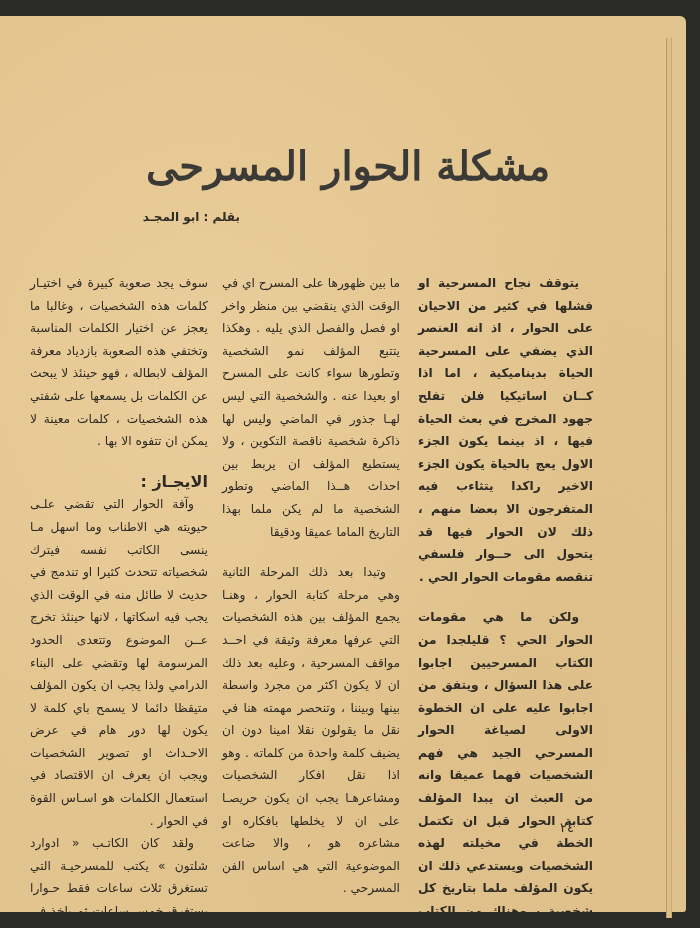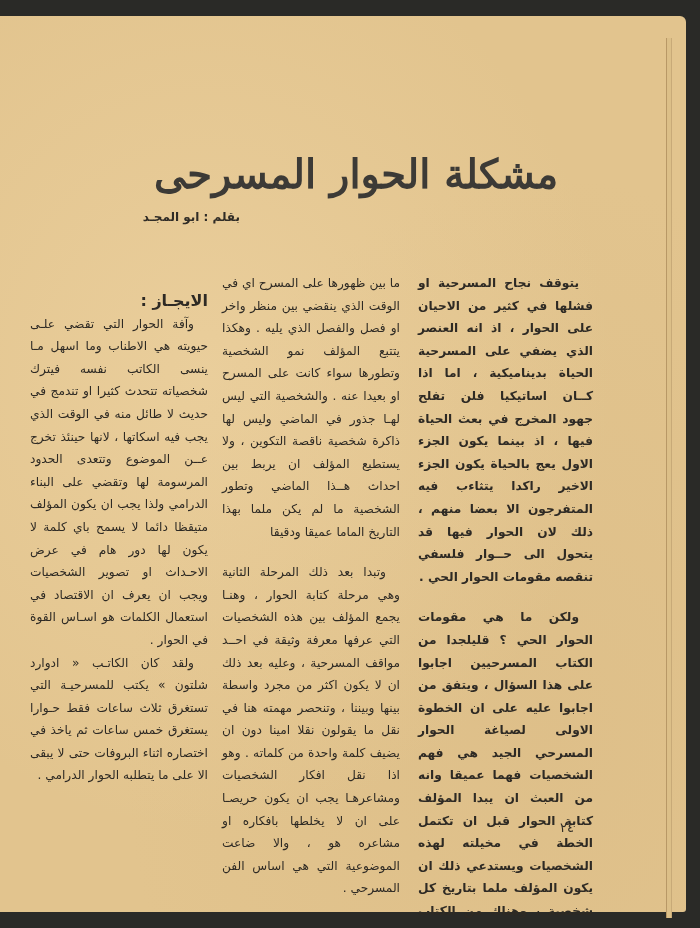--- a/index.html
+++ b/index.html
@@ -86,39 +86,40 @@
       font-weight: normal;
       color: #2e2a24;
     }
   </style>
 </head>
 <body>
 
 <div class="page">
   <div class="page-edge"></div>
 
-  <h1 class="title" style="margin:16px">مشكلة الحوار المسرحى</h1>
+  <h1 class="title" style="margin:8px">مشكلة الحوار المسرحى</h1>
 
   <div class="byline">بقلم : ابو المجـد</div>
 
   <div class="col col-right">
     <p>يتوقف نجاح المسرحية او فشلها في كثير من الاحيان على الحوار ، اذ انه العنصر الذي يضفي على المسرحية الحياة بديناميكية ، اما اذا كــان اساتيكيا فلن تفلح جهود المخرج في بعث الحياة فيها ، اذ بينما يكون الجزء الاول يعج بالحياة يكون الجزء الاخير راكدا يتثاءب فيه المتفرجون الا بعضا منهم ، ذلك لان الحوار فيها قد يتحول الى حــوار فلسفي تنقصه مقومات الحوار الحي .</p>
     <div class="gap"></div>
     <p>ولكن ما هي مقومات الحوار الحي ؟ قليلجدا من الكتاب المسرحيين اجابوا على هذا السؤال ، ويتفق من اجابوا عليه على ان الخطوة الاولى لصياغة الحوار المسرحي الجيد هي فهم الشخصيات فهما عميقا وانه من العبث ان يبدا المؤلف كتابة الحوار قبل ان تكتمل الخطة في مخيلته لهذه الشخصيات ويستدعي ذلك ان يكون المؤلف ملما بتاريخ كل شخصية ، وهناك من الكتاب المسرحيين من لا يبداون في كتابة الحوار الا بعد ان يعد تاريخا لكل شخصية منذ الطفولة حتى الوقت الذ يتظهر فيه الشخصية على خشبة المسرح . وكثيرا ما توحي كتابة هذا التاريخ للمؤلف بمواقف هامة ، ويحتوي هذا التاريخ ايضا على ما تقوم به الشخصية في فترات</p>
   </div>
 
   <div class="col col-mid">
     <p style="text-indent:0">ما بين ظهورها على المسرح اي في الوقت الذي ينقضي بين منظر واخر او فصل والفصل الذي يليه . وهكذا يتتبع المؤلف نمو الشخصية وتطورها سواء كانت على المسرح او بعيدا عنه . والشخصية التي ليس لهـا جذور في الماضي وليس لها ذاكرة شخصية ناقصة التكوين ، ولا يستطيع المؤلف ان يربط بين احداث هــذا الماضي وتطور الشخصية ما لم يكن ملما بهذا التاريخ الماما عميقا ودقيقا</p>
     <div class="gap"></div>
     <p>وتبدا بعد ذلك المرحلة الثانية وهي مرحلة كتابة الحوار ، وهنـا يجمع المؤلف بين هذه الشخصيات التي عرفها معرفة وثيقة في احــد مواقف المسرحية ، وعليه بعد ذلك ان لا يكون اكثر من مجرد واسطة بينها وبيننا ، وتنحصر مهمته هنا في نقل ما يقولون نقلا امينا دون ان يضيف كلمة واحدة من كلماته . وهو اذا نقل افكار الشخصيات ومشاعرهـا يجب ان يكون حريصـا على ان لا يخلطها بافكاره او مشاعره هو ، والا ضاعت الموضوعية التي هي اساس الفن المسرحي .</p>
     <div class="gap"></div>
 
   </div>
 
   <div class="col col-left">
+    <p style="text-indent:0">سوف يجد صعوبة كبيرة في اختيـار كلمات هذه الشخصيات ، وغالبا ما يعجز عن اختيار الكلمات المناسبة وتختفي هذه الصعوبة بازدياد معرفة المؤلف لابطاله ، فهو حينئذ لا يبحث عن الكلمات بل يسمعها على شفتي هذه الشخصيات ، كلمات معينة لا يمكن ان تتفوه الا بها .</p>
     <div class="gap"></div>
     <p class="heading">الايجـاز :</p>
     <p>وآفة الحوار التي تقضي علـى حيويته هي الاطناب وما اسهل مـا ينسى الكاتب نفسه فيترك شخصياته تتحدث كثيرا او تندمج في حديث لا طائل منه في الوقت الذي يجب فيه اسكاتها ، لانها حينئذ تخرج عــن الموضوع وتتعدى الحدود المرسومة لها وتقضي على البناء الدرامي ولذا يجب ان يكون المؤلف متيقظا دائما لا يسمح باي كلمة لا يكون لها دور هام في عرض الاحـداث او تصوير الشخصيات ويجب ان يعرف ان الاقتصاد في استعمال الكلمات هو اسـاس القوة في الحوار .</p>
     <p>ولقد كان الكاتـب « ادوارد شلتون » يكتب للمسرحيـة التي تستغرق ثلاث ساعات فقط حـوارا يستغرق خمس ساعات ثم ياخذ في اختصاره اثناء البروفات حتى لا يبقى الا على ما يتطلبه الحوار الدرامي .</p>
   </div>
 
   <div class="page-number">٢٤</div>
 </div>
 
 </body></html>

